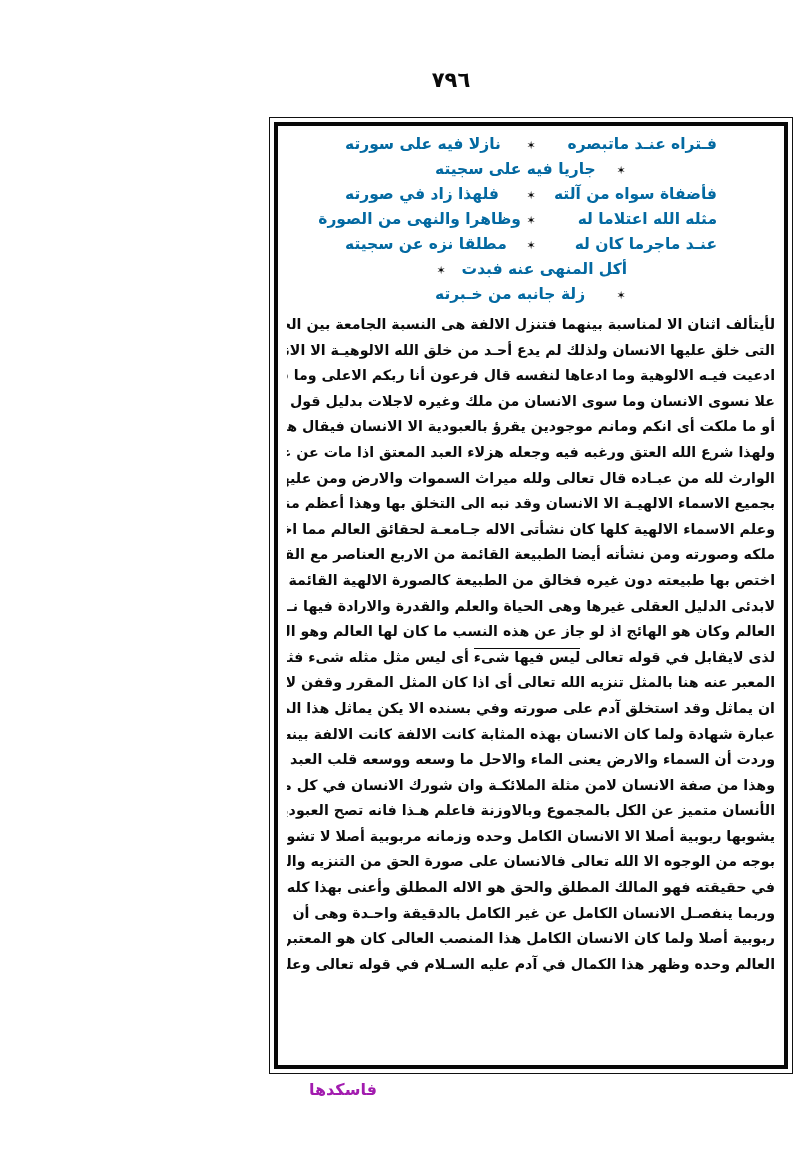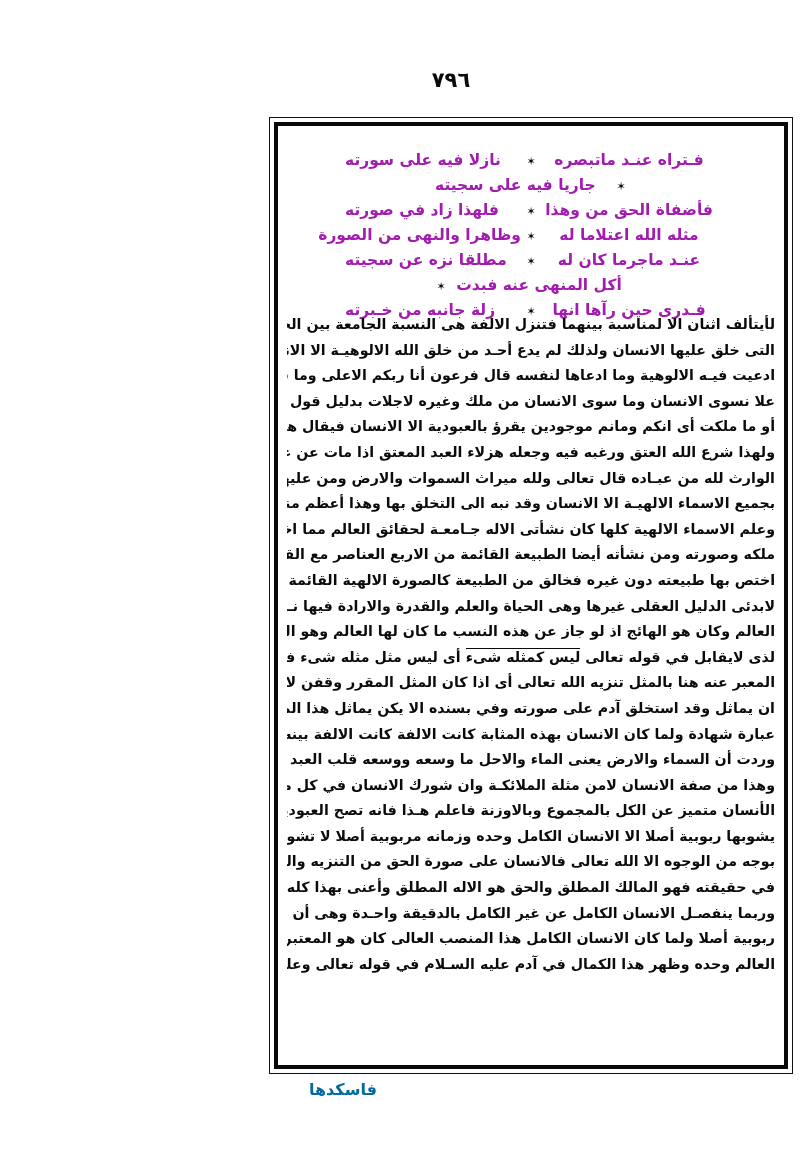--- a/index.html
+++ b/index.html
@@ -85,28 +85,27 @@
     height: 25px;
     line-height: 25px;
     white-space: nowrap;
     direction: rtl;
   }
 
   .hemistich {
     font-family: "DejaVu Sans", sans-serif;
     font-size: 15.5px;
     font-weight: 700;
-    color: #a21caf;
+    color: #0369a1;
     letter-spacing: -0.3px;
     text-align: center;
-    margin-top: 16px;
   }
 
   .hemistich.first { width: 176px; text-align: left; padding-left: 4px; }
-  .hemistich.second { width: 176px; text-align: center; padding-right: 4px; }
+  .hemistich.second { width: 176px; text-align: right; padding-right: 4px; }
 
   .verse-sep {
     width: 20px;
     text-align: center;
     font-size: 11px;
     font-weight: 700;
     color: #0b0b0b;
     line-height: 25px;
   }
 
@@ -139,21 +138,21 @@
   }
 
   
   .catchword {
     position: absolute;
     top: 1080px;
     left: 175px;
     font-family: "DejaVu Sans", sans-serif;
     font-size: 16px;
     font-weight: 700;
-    color: #0369a1;
+    color: #a21caf;
     direction: rtl;
     letter-spacing: -0.5px;
   }
 </style>
 </head>
 <body>
 
 <div id="page">
 
   <div class="folio">٧٩٦</div>
@@ -167,60 +166,59 @@
         <div class="verse-line">
           <span class="hemistich second">فـتراه عنـد ماتبصره</span>
           <span class="verse-sep">✶</span>
           <span class="hemistich first">نازلا فيه على سورته</span>
         </div>
         <div class="verse-line">
           <span class="verse-sep">✶</span>
           <span class="hemistich first">جاريا فيه على سجيته</span>
         </div>
         <div class="verse-line">
-          <span class="hemistich second">فأضفاة الحق من وهذا</span>
+          <span class="hemistich second">فأضفاة سواه من آلته</span>
           <span class="verse-sep">✶</span>
           <span class="hemistich first">فلهذا زاد في صورته</span>
         </div>
         <div class="verse-line">
           <span class="hemistich second">مثله الله اعتلاما له</span>
           <span class="verse-sep">✶</span>
           <span class="hemistich first">وظاهرا والنهى من الصورة</span>
         </div>
         <div class="verse-line">
           <span class="hemistich second">عنـد ماجرما كان له</span>
           <span class="verse-sep">✶</span>
           <span class="hemistich first">مطلقا نزه عن سجيته</span>
         </div>
         <div class="verse-line">
           <span class="hemistich second">أكل المنهى عنه فبدت</span>
           <span class="verse-sep">✶</span>
         </div>
         <div class="verse-line">
-          <span class="hemistich second">فـدرى حين رآها انها</span>
           <span class="verse-sep">✶</span>
           <span class="hemistich first">زلة جانبه من خـبرته</span>
         </div>
       </div>
 
     <div class="prose" id="prose-section">
         <div class="prose-line">لأيتألف اثنان الا لمناسبة بينهما فتنزل الالفة هى النسبة الجامعة بين الحق والخالق وهى الصورة</div>
         <div class="prose-line">التى خلق عليها الانسان ولذلك لم يدع أحـد من خلق الله الالوهيـة الا الانسان ومن سواه</div>
         <div class="prose-line">ادعيت فيـه الالوهية وما ادعاها لنفسه قال فرعون أنا ربكم الاعلى وما في الخلق من</div>
         <div class="prose-line">علا نسوى الانسان وما سوى الانسان من ملك وغيره لاجلات بدليل قول الله في أثبات الملك للانسان</div>
         <div class="prose-line">أو ما ملكت أى انكم ومانم موجودين يقرؤ بالعبودية الا الانسان فيقال هـذا عبـد فلان</div>
         <div class="prose-line">ولهذا شرع الله العتق ورغبه فيه وجعله هزلاء العبد المعتق اذا مات عن غـير وارث كان</div>
         <div class="prose-line">الوارث لله من عبـاده قال تعالى ولله ميراث السموات والارض ومن عليها ومانم موجود يقـر لـلألوهية</div>
         <div class="prose-line">بجميع الاسماء الالهيـة الا الانسان وقد نبه الى التخلق بها وهذا أعظم منزلة لاقوام والنيابة</div>
         <div class="prose-line">وعلم الاسماء الالهية كلها كان نشأتى الاله جـامعـة لحقائق العالم مما اختص الله بها</div>
         <div class="prose-line">ملكه وصورته ومن نشأته أيضا الطبيعة القائمة من الاربع العناصر مع القوة الناطقة التى</div>
         <div class="prose-line">اختص بها طبيعته دون غيره فخالق من الطبيعة كالصورة الالهية القائمة على أربع التى</div>
         <div class="prose-line">لابدئى الدليل العقلى غيرها وهى الحياة والعلم والقدرة والارادة فيها نـزهت تعالى لايجاد</div>
         <div class="prose-line">العالم وكان هو الهائج اذ لو جاز عن هذه النسب ما كان لها العالم وهو المثل المقرر في القرآن</div>
-        <div class="prose-line">لذى لايقابل في قوله تعالى <span class="quote">ليس كمثله شىء</span> أى ليس مثل مثله شىء فثبت المثلية بالانسان</div>
+        <div class="prose-line">لذى لايقابل في قوله تعالى <span class="quote">ليس فيها شىء</span> أى ليس مثل مثله شىء فثبت المثلية بالانسان</div>
         <div class="prose-line">المعبر عنه هنا بالمثل تنزيه الله تعالى أى اذا كان المثل المقرر وقفن لايماثل فهو وتعالى أبعد وأنزه</div>
         <div class="prose-line">ان يماثل وقد استخلق آدم على صورته وفي بسنده الا يكن يماثل هذا المثل وجعل فيه</div>
         <div class="prose-line">عبارة شهادة ولما كان الانسان بهذه المثابة كانت الالفة كانت الالفة بينه وبين ربه قائمة وأخيه ولهذا</div>
         <div class="prose-line">وردت أن السماء والارض يعنى الماء والاحل ما وسعه ووسعه قلب العبد المؤمن التقى لوزع</div>
         <div class="prose-line">وهذا من صفة الانسان لامن مثلة الملائكـة وان شورك الانسان في كل مأذ كرناها الان</div>
         <div class="prose-line">الأنسان متميز عن الكل بالمجموع وبالاوزنة فاعلم هـذا فانه تصح العبودية المحضة التى</div>
         <div class="prose-line">يشوبها ربوبية أصلا الا الانسان الكامل وحده وزمانه مربوبية أصلا لا تشوبها عبودية</div>
         <div class="prose-line">بوجه من الوجوه الا الله تعالى فالانسان على صورة الحق من التنزيه والتقديس عن الشوب</div>
         <div class="prose-line">في حقيقته فهو المالك المطلق والحق هو الاله المطلق وأعنى بهذا كله الانسان الكامل</div>
         <div class="prose-line">وربما ينفصـل الانسان الكامل عن غير الكامل بالدقيقة واحـدة وهى أن لا يشوب عبوديته</div>

